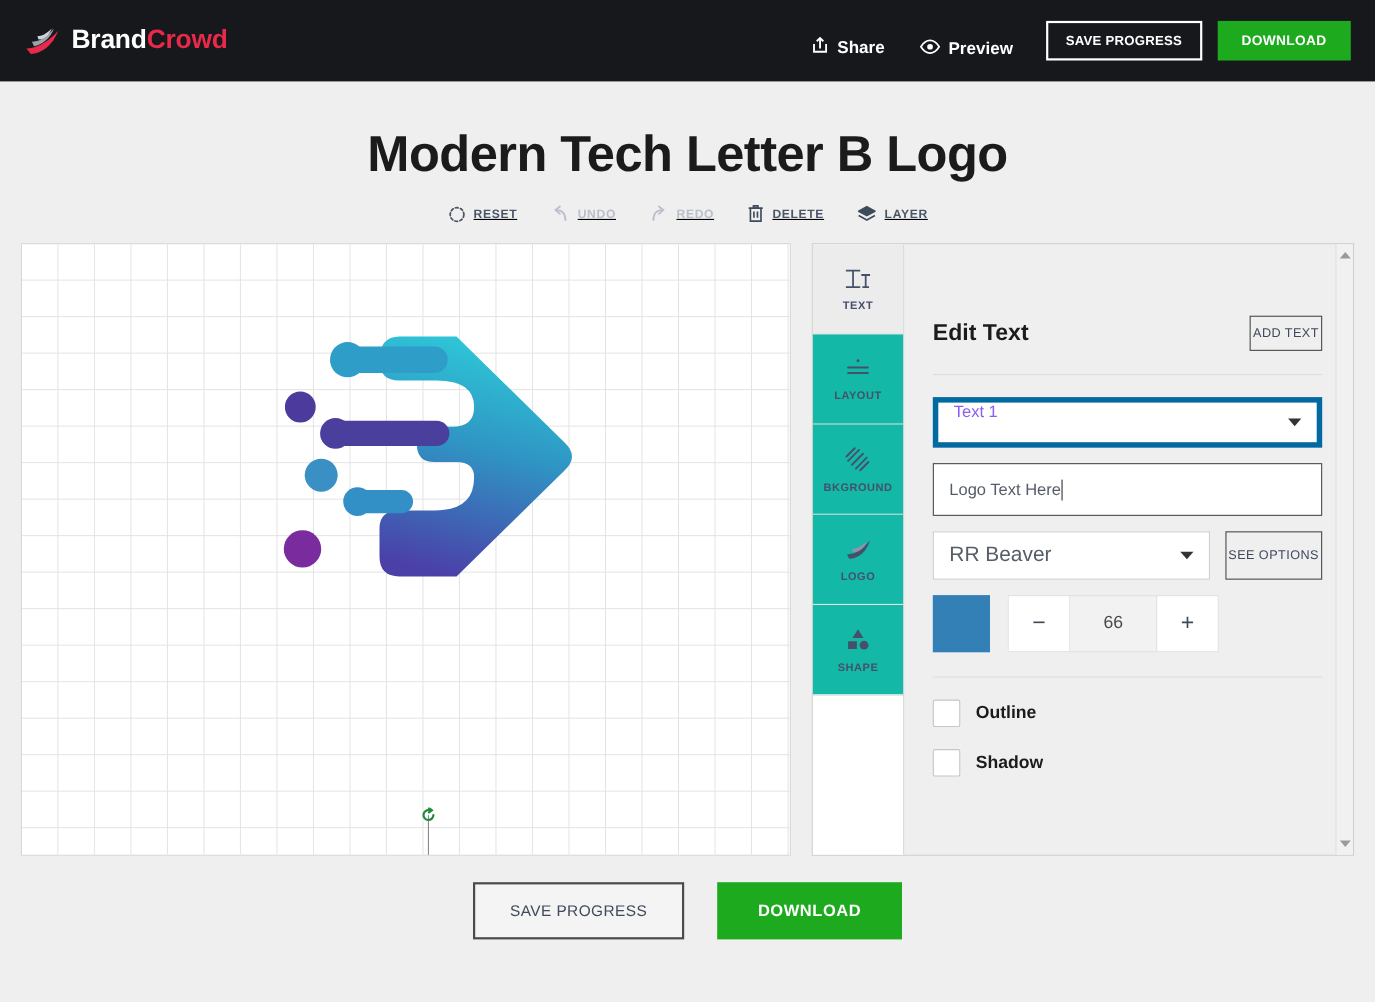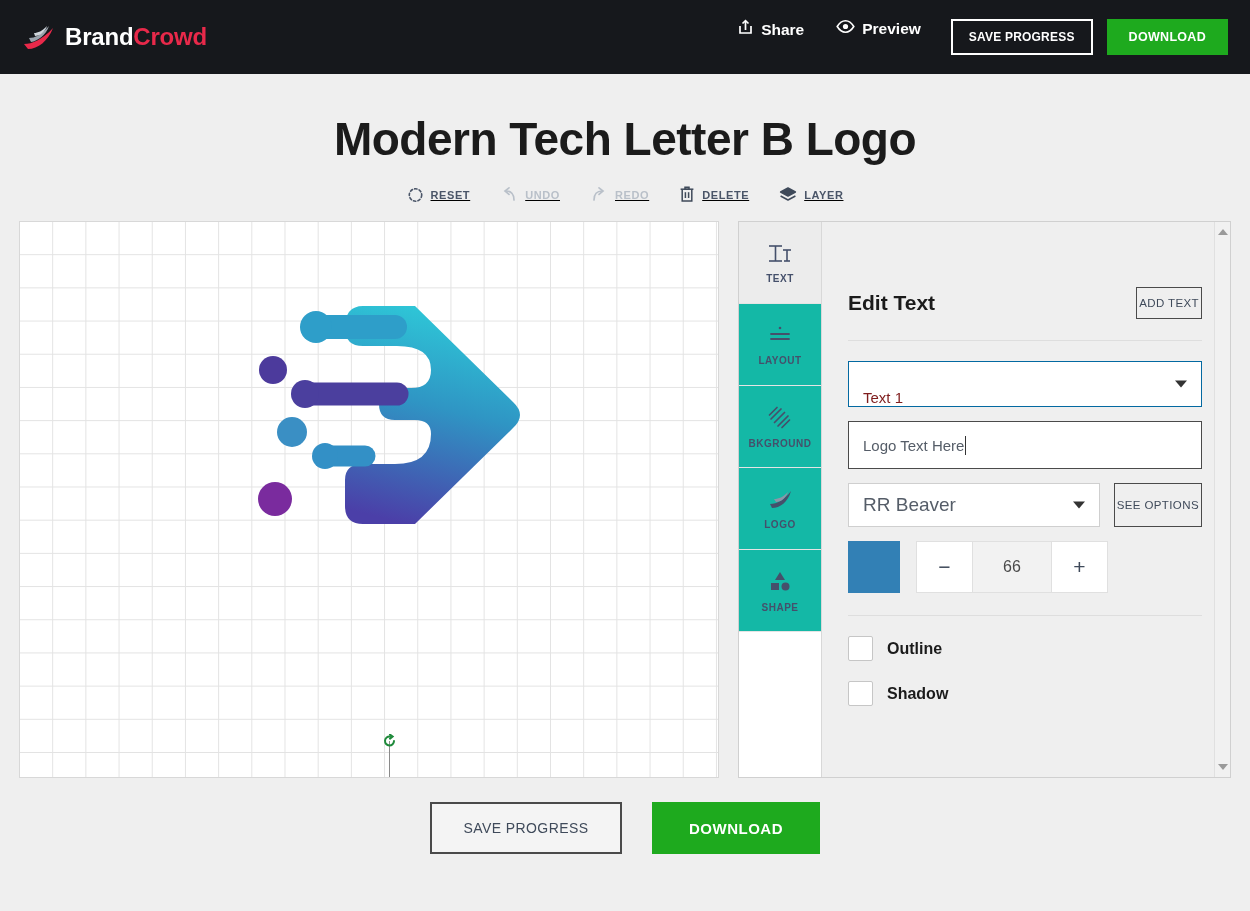--- a/index.html
+++ b/index.html
@@ -20,21 +20,21 @@
     position: relative;
   }
   .brand { display: flex; align-items: center; gap: 9px; }
   .brand-mark { width: 34px; height: 26px; position: relative; }
   .brand-name {
     font-size: 24px; font-weight: bold; color: #ffffff;
     letter-spacing: -0.2px; white-space: nowrap;
   }
   .brand-name .accent { color: #e8294a; }
   .header-right {
-    margin-left: auto; display: flex; align-items: flex-start; gap: 0;
+    margin-left: auto; display: flex; align-items: flex-end; gap: 0;
   }
   .hdr-link {
     display: flex; align-items: center; gap: 7px;
     color: #ffffff; font-size: 15.5px; font-weight: bold;
     padding: 0 16px; cursor: pointer; text-decoration: none;
   }
   .hdr-btn-outline {
     border: 2px solid #ffffff; color: #ffffff; background: transparent;
     font-size: 12px; font-weight: bold; letter-spacing: .2px;
     padding: 9px 16px; margin-left: 14px; cursor: pointer;
@@ -137,23 +137,23 @@
   .btn-plain {
     background: #efefef; border: 1.5px solid #4a4a4a;
     color: #3f4a5a; font-size: 11.5px; font-weight: normal;
     letter-spacing: .4px; padding: 9px 2px; cursor: pointer;
     font-family: inherit;
   }
   .divider { height: 1px; background: #dedede; margin: 21px 0 0 0; }
 
   .field-select {
     margin-top: 20px; height: 46px;
-    background: #ffffff; border: 1px solid #0369a1;
-    display: flex; align-items: flex-end; padding: 0 14px;
-    font-size: 15px; color: #7f1d1d; cursor: pointer;
+    background: #ffffff; border: 5px solid #0369a1;
+    display: flex; align-items: flex-start; padding: 0 14px;
+    font-size: 15px; color: #8b5cf6; cursor: pointer;
     position: relative;
   }
   .caret {
     position: absolute; right: 14px; top: 50%;
     transform: translateY(-50%);
     width: 0; height: 0;
     border-left: 6px solid transparent;
     border-right: 6px solid transparent;
     border-top: 7px solid #333;
   }

